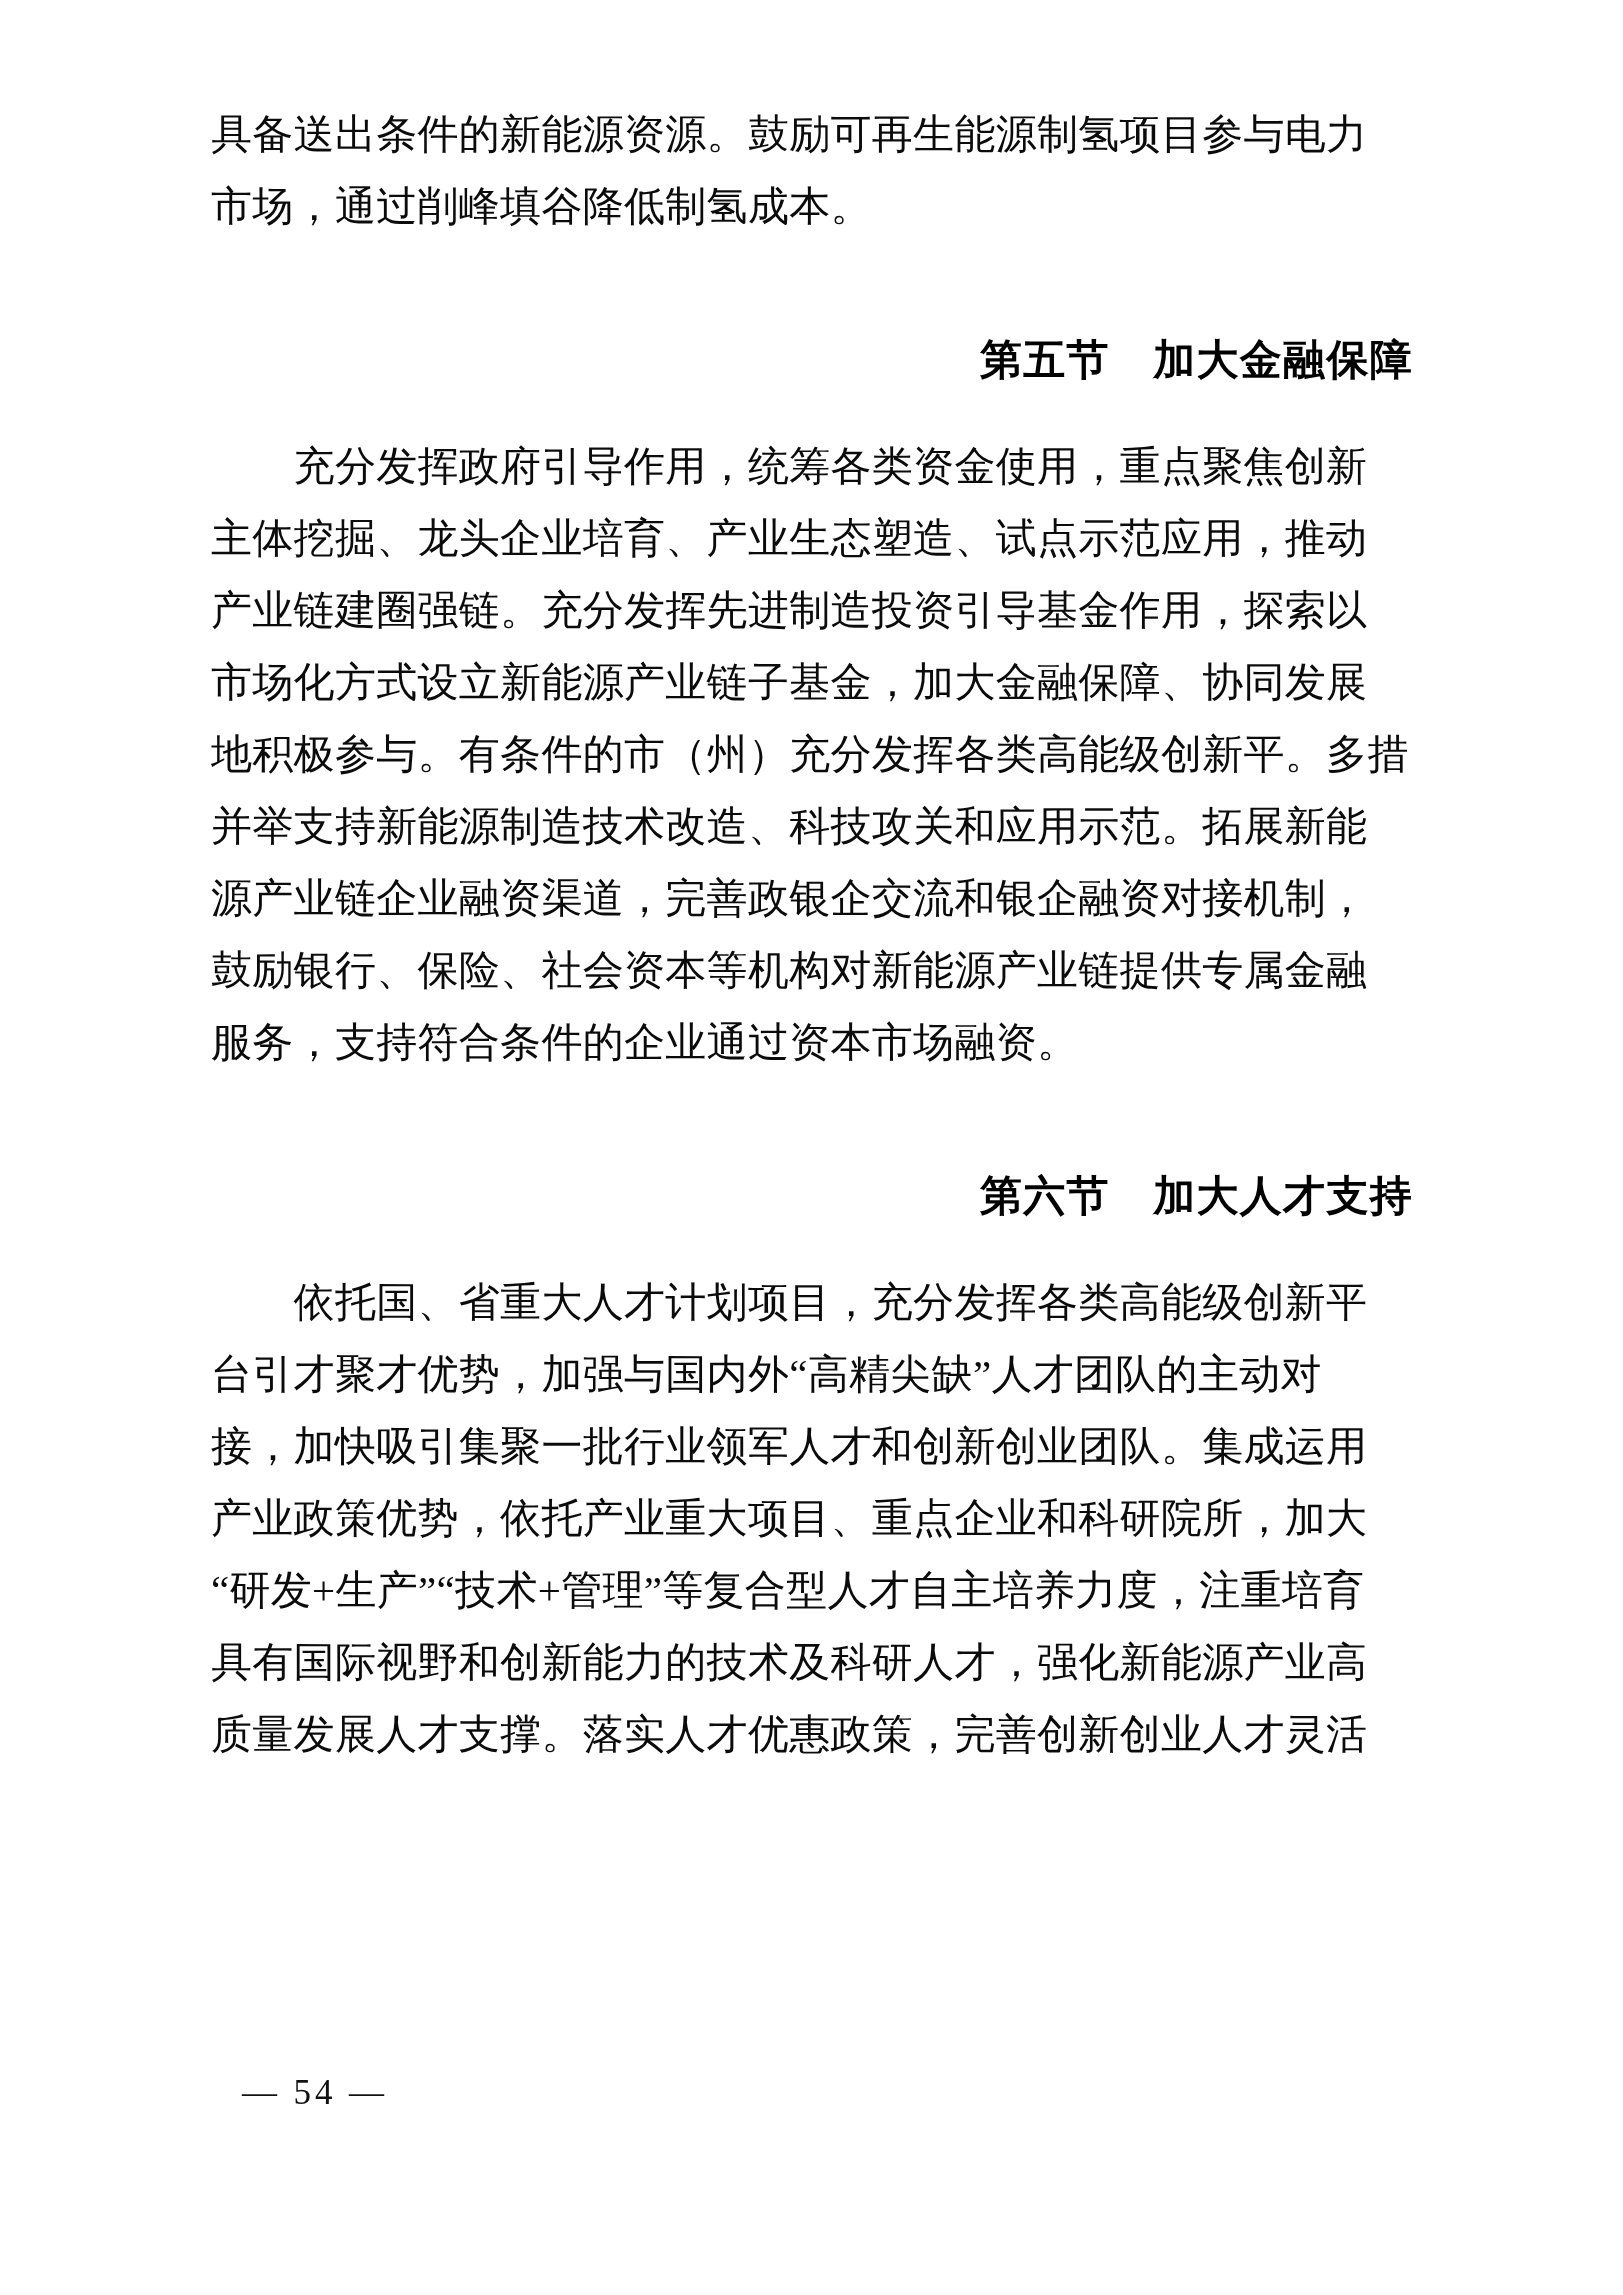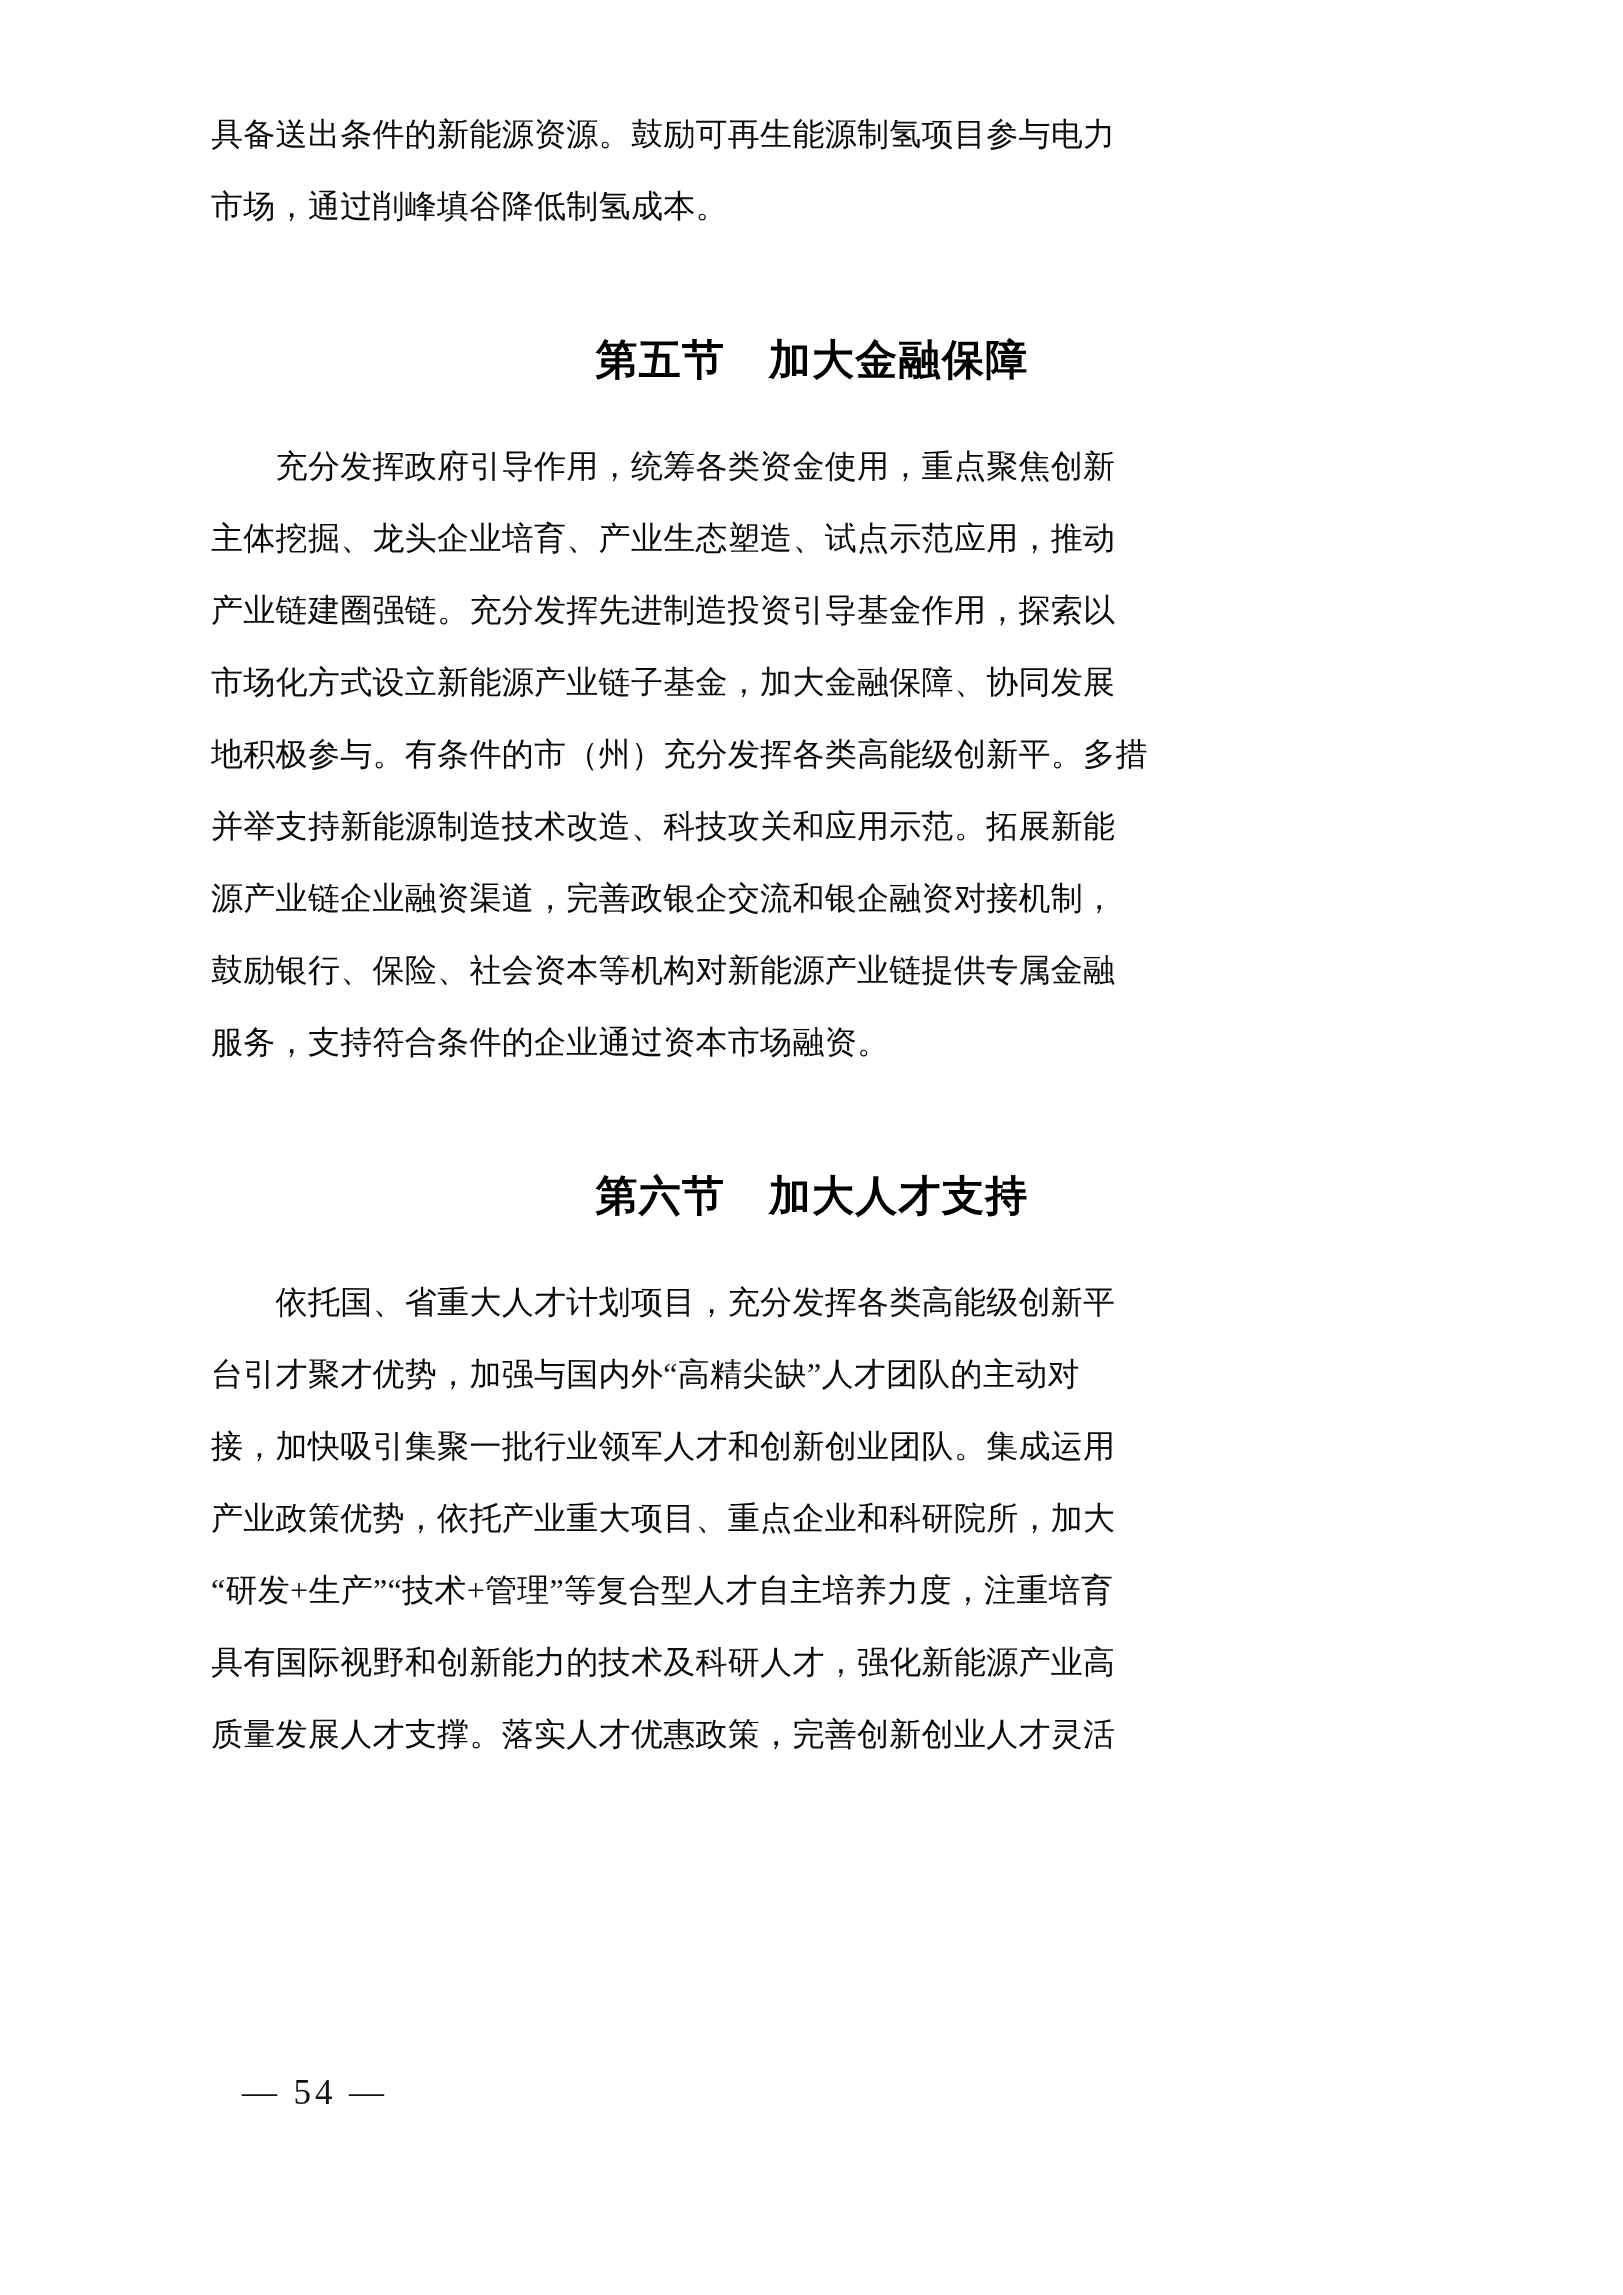--- a/index.html
+++ b/index.html
@@ -22,42 +22,42 @@
   .text-column {
     position: absolute;
     left: 211px;
     top: 98px;
     width: 1202px;
   }
 
   
   .para {
     font-family: "Liberation Serif", "DejaVu Serif", serif;
-    font-size: 32px;
+    font-size: 41px;
     line-height: 72px;
     color: #0b0b0b;
     text-align: justify;
     text-align-last: left;
     letter-spacing: 0.3px;
     margin: 0;
     font-weight: 400;
   }
   .para .ln {
     display: block;
     white-space: pre;
   }
 
   
   .heading {
     font-family: "Liberation Sans", "DejaVu Sans", sans-serif;
     font-size: 42px;
     line-height: 72px;
     font-weight: 700;
     color: #000000;
-    text-align: center;
+    text-align: right;
     letter-spacing: 1.3px;
     margin: 0;
   }
 
   .gap-sm { height: 34px; }
   .gap-lg { height: 82px; }
 
   
   .page-footer {
     position: absolute;

